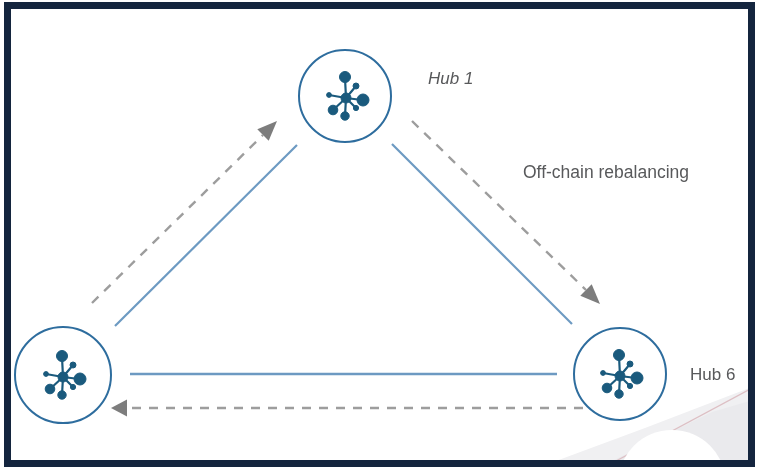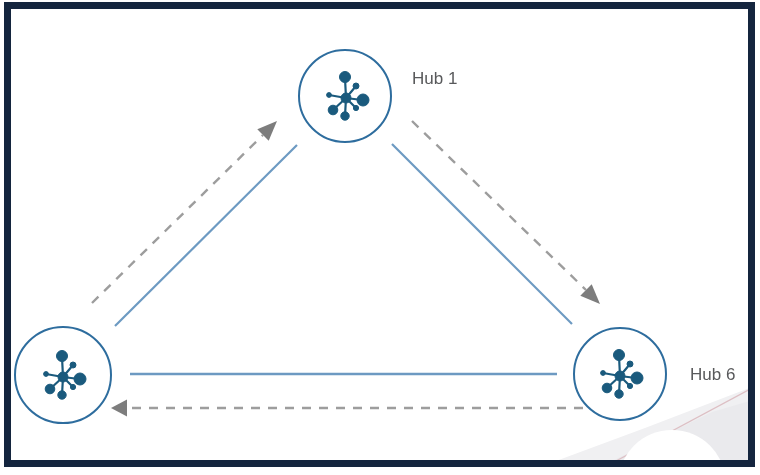--- a/index.html
+++ b/index.html
@@ -33,21 +33,21 @@
     border: 7px solid var(--frame-navy, #14253e);
     pointer-events: none;
   }
   .node-label {
     position: absolute;
     color: var(--label-text, #58595b);
     font-size: 17px;
     line-height: 19px;
     white-space: nowrap;
   }
-  #hub1-label   { left: 412px; top: 69px; }
+  #hub1-label   { left: 428px; top: 69px; font-style: italic; }
   #hub2-label   { left: 690px; top: 365px; }
   #edge-label   { left: 523px; top: 163px; font-size: 17.5px; }
 
   
   .solid-edge   { stroke: var(--solid-line, #6d9ac2); stroke-width: 2.2; }
   .bottom-edge  { stroke-width: 2.5; }
   .dashed-edge  { stroke: var(--dashed-line, #9d9d9d); stroke-width: 2.4;
                   stroke-dasharray: 9 8; fill: none; }
   .arrowhead    { fill: var(--arrowhead, #7d7d7d); }
   .hub-circle   { fill: #ffffff; stroke: var(--circle-stroke, #2e6d9e); stroke-width: 2; }
@@ -118,15 +118,16 @@
     </g>
 
     <g>
       <circle class="hub-circle" cx="620" cy="374" r="46"></circle>
       <use href="#hub-icon-shape" transform="translate(620,375)"></use>
     </g>
   </svg>
 
   <div class="node-label" id="hub1-label">Hub 1</div>
   <div class="node-label" id="hub2-label">Hub 6</div>
+  <div class="node-label" id="edge-label">Off-chain rebalancing</div>
 
   <div class="frame"></div>
 </div>
 
 </body></html>

